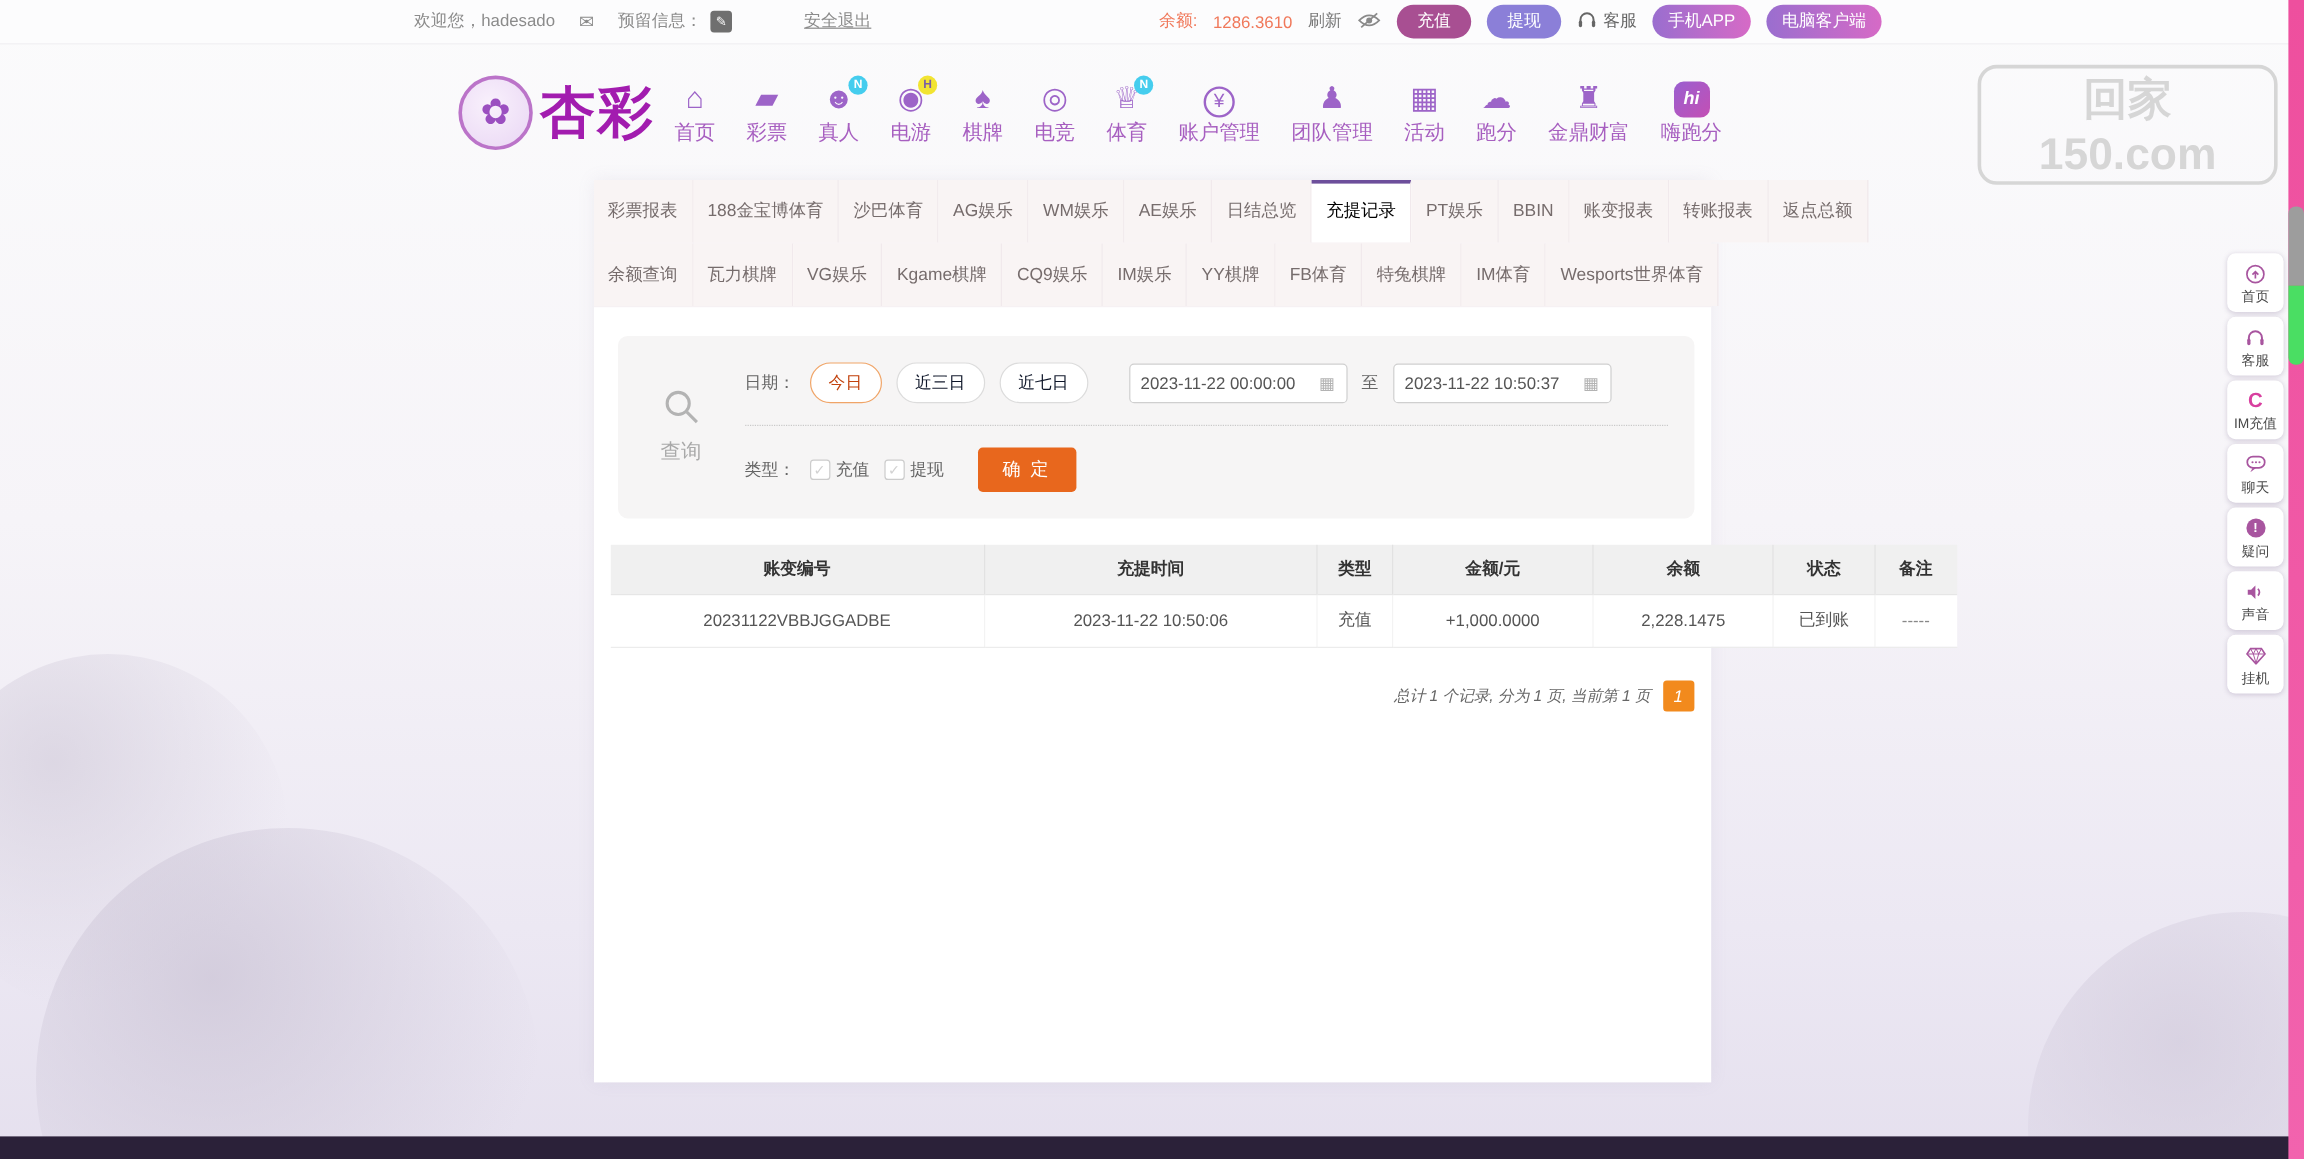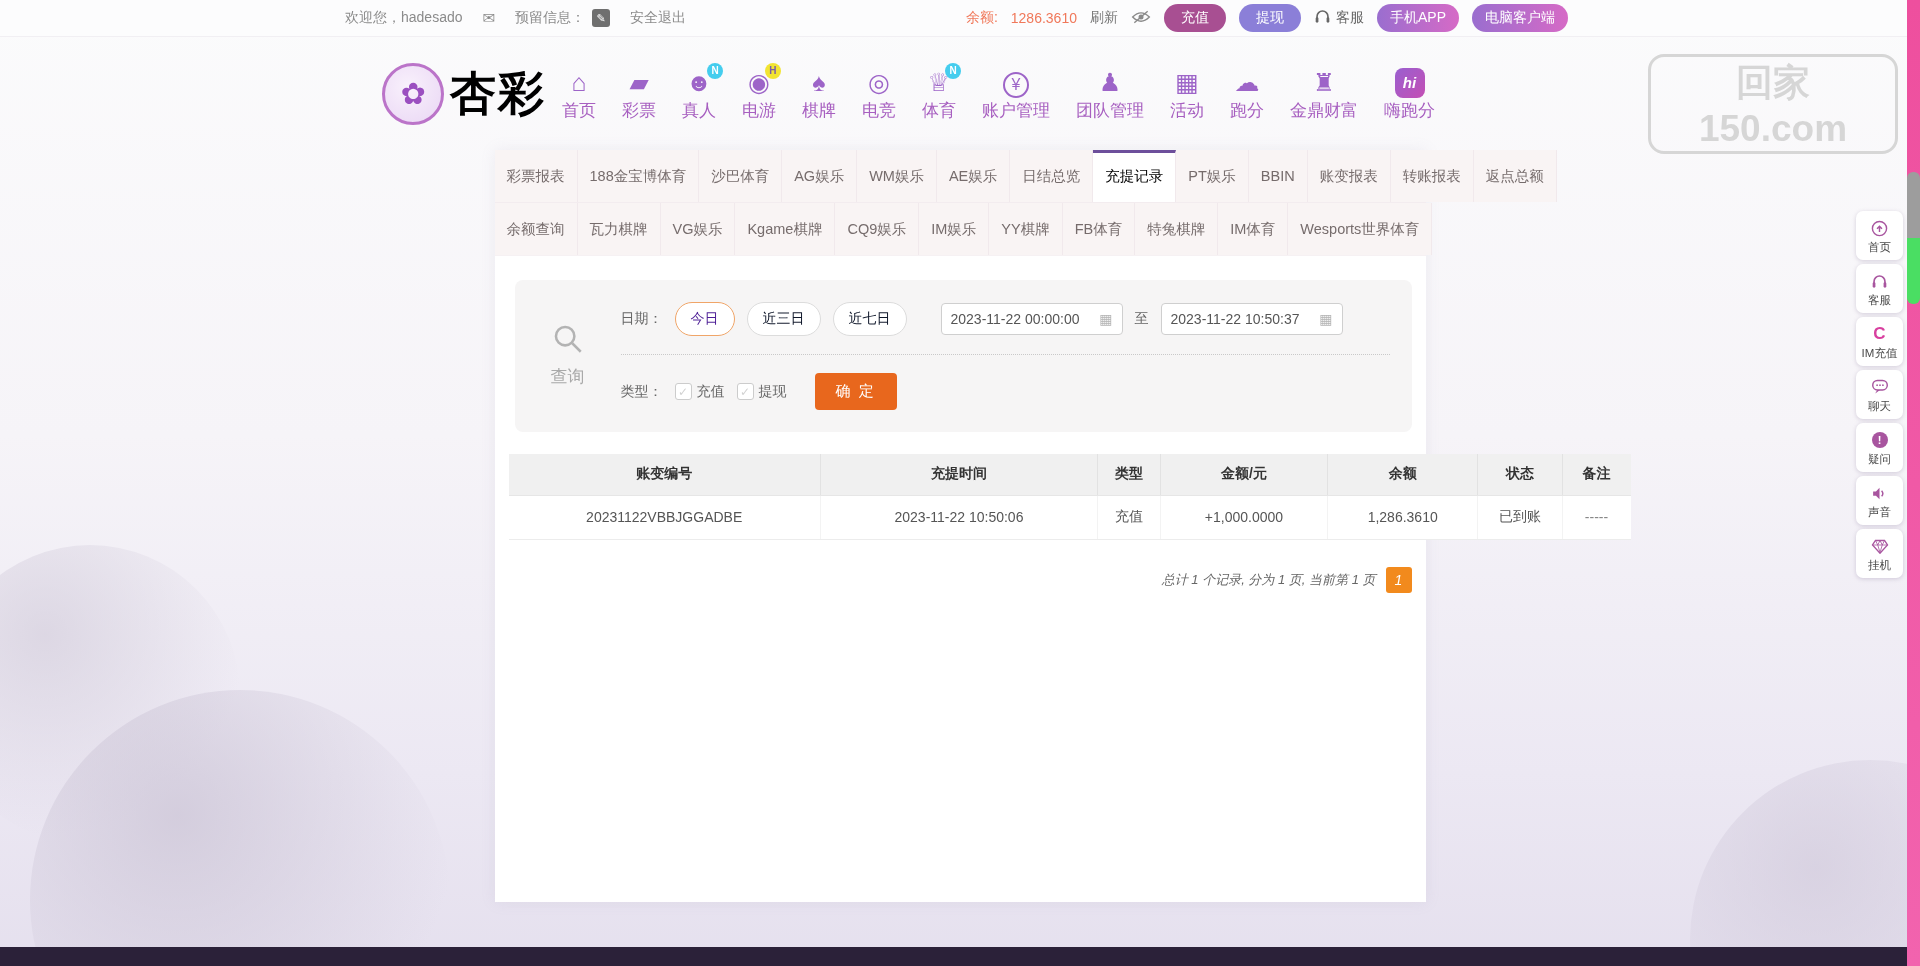--- a/index.html
+++ b/index.html
@@ -24,21 +24,21 @@
     border-bottom:1px solid #f1eff3;
     display:flex; align-items:center; justify-content:space-between;
     padding:0 352px 0 345px;
   }
   .tb-left{ display:flex; align-items:center; gap:20px; font-size:14px; color:#8b8b8b; }
   .tb-ico{ color:#8a8a8a; font-size:15px; }
   .pencil-badge{
     background:#6f6f6f; color:#fff; width:18px; height:18px; border-radius:3px;
     display:inline-flex; align-items:center; justify-content:center; font-size:11px;
   }
-  .logout{ color:#8b8b8b; cursor:pointer; }
+  .logout{ color:#8b8b8b; text-decoration:underline; cursor:pointer;margin-left:40px; }
   .tb-right{ display:flex; align-items:center; gap:13px; font-size:14px; color:#777; }
   .balance{ color:#f0785a; }
   .btn{ border:none; cursor:pointer; font-size:14px; color:#fff; border-radius:15px; padding:5px 17px; }
   .btn-deposit{ background:#a84f92; }
   .btn-withdraw{ background:#8b7fd8; }
   .btn-grad{ background:linear-gradient(90deg,#9a6ecf,#d66ac6); padding:5px 13px; }
   .service-wrap{ display:flex; align-items:center; gap:5px; color:#666; }
 
   
   .brandbar{
@@ -46,21 +46,21 @@
     display:flex; align-items:center;
   }
   .logo{ display:flex; align-items:center; gap:6px; }
   .logo-mark{
     width:62px; height:62px; border-radius:50%;
     border:3px solid #bb74c9;
     background:radial-gradient(circle at 42% 38%, #f9f1fc, #e9d6f4);
     display:flex; align-items:center; justify-content:center;
     color:#9b4fc0; font-size:30px;
   }
-  .logo-word{ font-size:46px; font-weight:bold; color:#000000; letter-spacing:2px; }
+  .logo-word{ font-size:46px; font-weight:bold; color:#a21caf; letter-spacing:2px; }
   .nav{ display:flex; align-items:flex-end; gap:26px; margin-left:16px; }
   .nav-item{ display:flex; flex-direction:column; align-items:center; gap:1px;
     color:#a75fc0; font-size:17px; position:relative; cursor:pointer; white-space:nowrap; }
   .nav-glyph{ font-size:25px; height:32px; line-height:32px; color:#9d64c8; position:relative; }
   .nav-badge{
     position:absolute; top:-3px; right:-11px; width:16px; height:16px; border-radius:50%;
     font-size:10px; font-weight:bold; display:flex; align-items:center; justify-content:center;
   }
   .badge-n{ background:#45cdee; color:#fff; }
   .badge-h{ background:#f2e432; color:#7a5fa5; }
@@ -106,21 +106,21 @@
   }
   .query-main{ flex:1; padding-right:22px; }
   .query-row{ display:flex; align-items:center; gap:12px; font-size:14px; color:#666; }
   .query-row1{ padding:8px 0 18px; }
   .query-sep{ border-top:1px dotted #c9c9c9; }
   .query-row2{ padding:18px 0 6px; }
   .pill{
     background:#fff; border:1px solid #dcdcdc; border-radius:17px; padding:7px 15px;
     font-size:14px; color:#0f172a; cursor:pointer;
   }
-  .pill.active{ border-color:#f0a568; color:#4c1d95; }
+  .pill.active{ border-color:#f0a568; color:#c2410c; }
   .datebox{
     background:#fff; border:1px solid #cfcfcf; border-radius:4px; padding:7px 9px;
     font-size:14px; color:#555; display:flex; align-items:center; gap:8px;
     width:182px; justify-content:space-between; cursor:pointer;
   }
   .cal-icon{ color:#b3b3b3; font-size:14px; }
   .chk-wrap{ display:flex; align-items:center; gap:5px; cursor:pointer; }
   .checkbox{
     width:17px; height:17px; border:1px solid #ccc; border-radius:3px; background:#fff;
     display:inline-flex; align-items:center; justify-content:center; color:#d2d2d2; font-size:12px;
@@ -385,21 +385,21 @@
         <th class="c5">状态</th>
         <th class="c6">备注</th>
       </tr>
     </thead>
     <tbody>
       <tr>
         <td>20231122VBBJGGADBE</td>
         <td>2023-11-22 10:50:06</td>
         <td>充值</td>
         <td class="amount">+1,000.0000</td>
-        <td>1,286.3610</td>
+        <td>2,228.1475</td>
         <td class="status-ok">已到账</td>
         <td>-----</td>
       </tr>
     </tbody>
   </table>
 
   <div class="pagination">
     <span>总计 1 个记录, 分为 1 页, 当前第 1 页</span>
     <span class="page-btn">1</span>
   </div>

